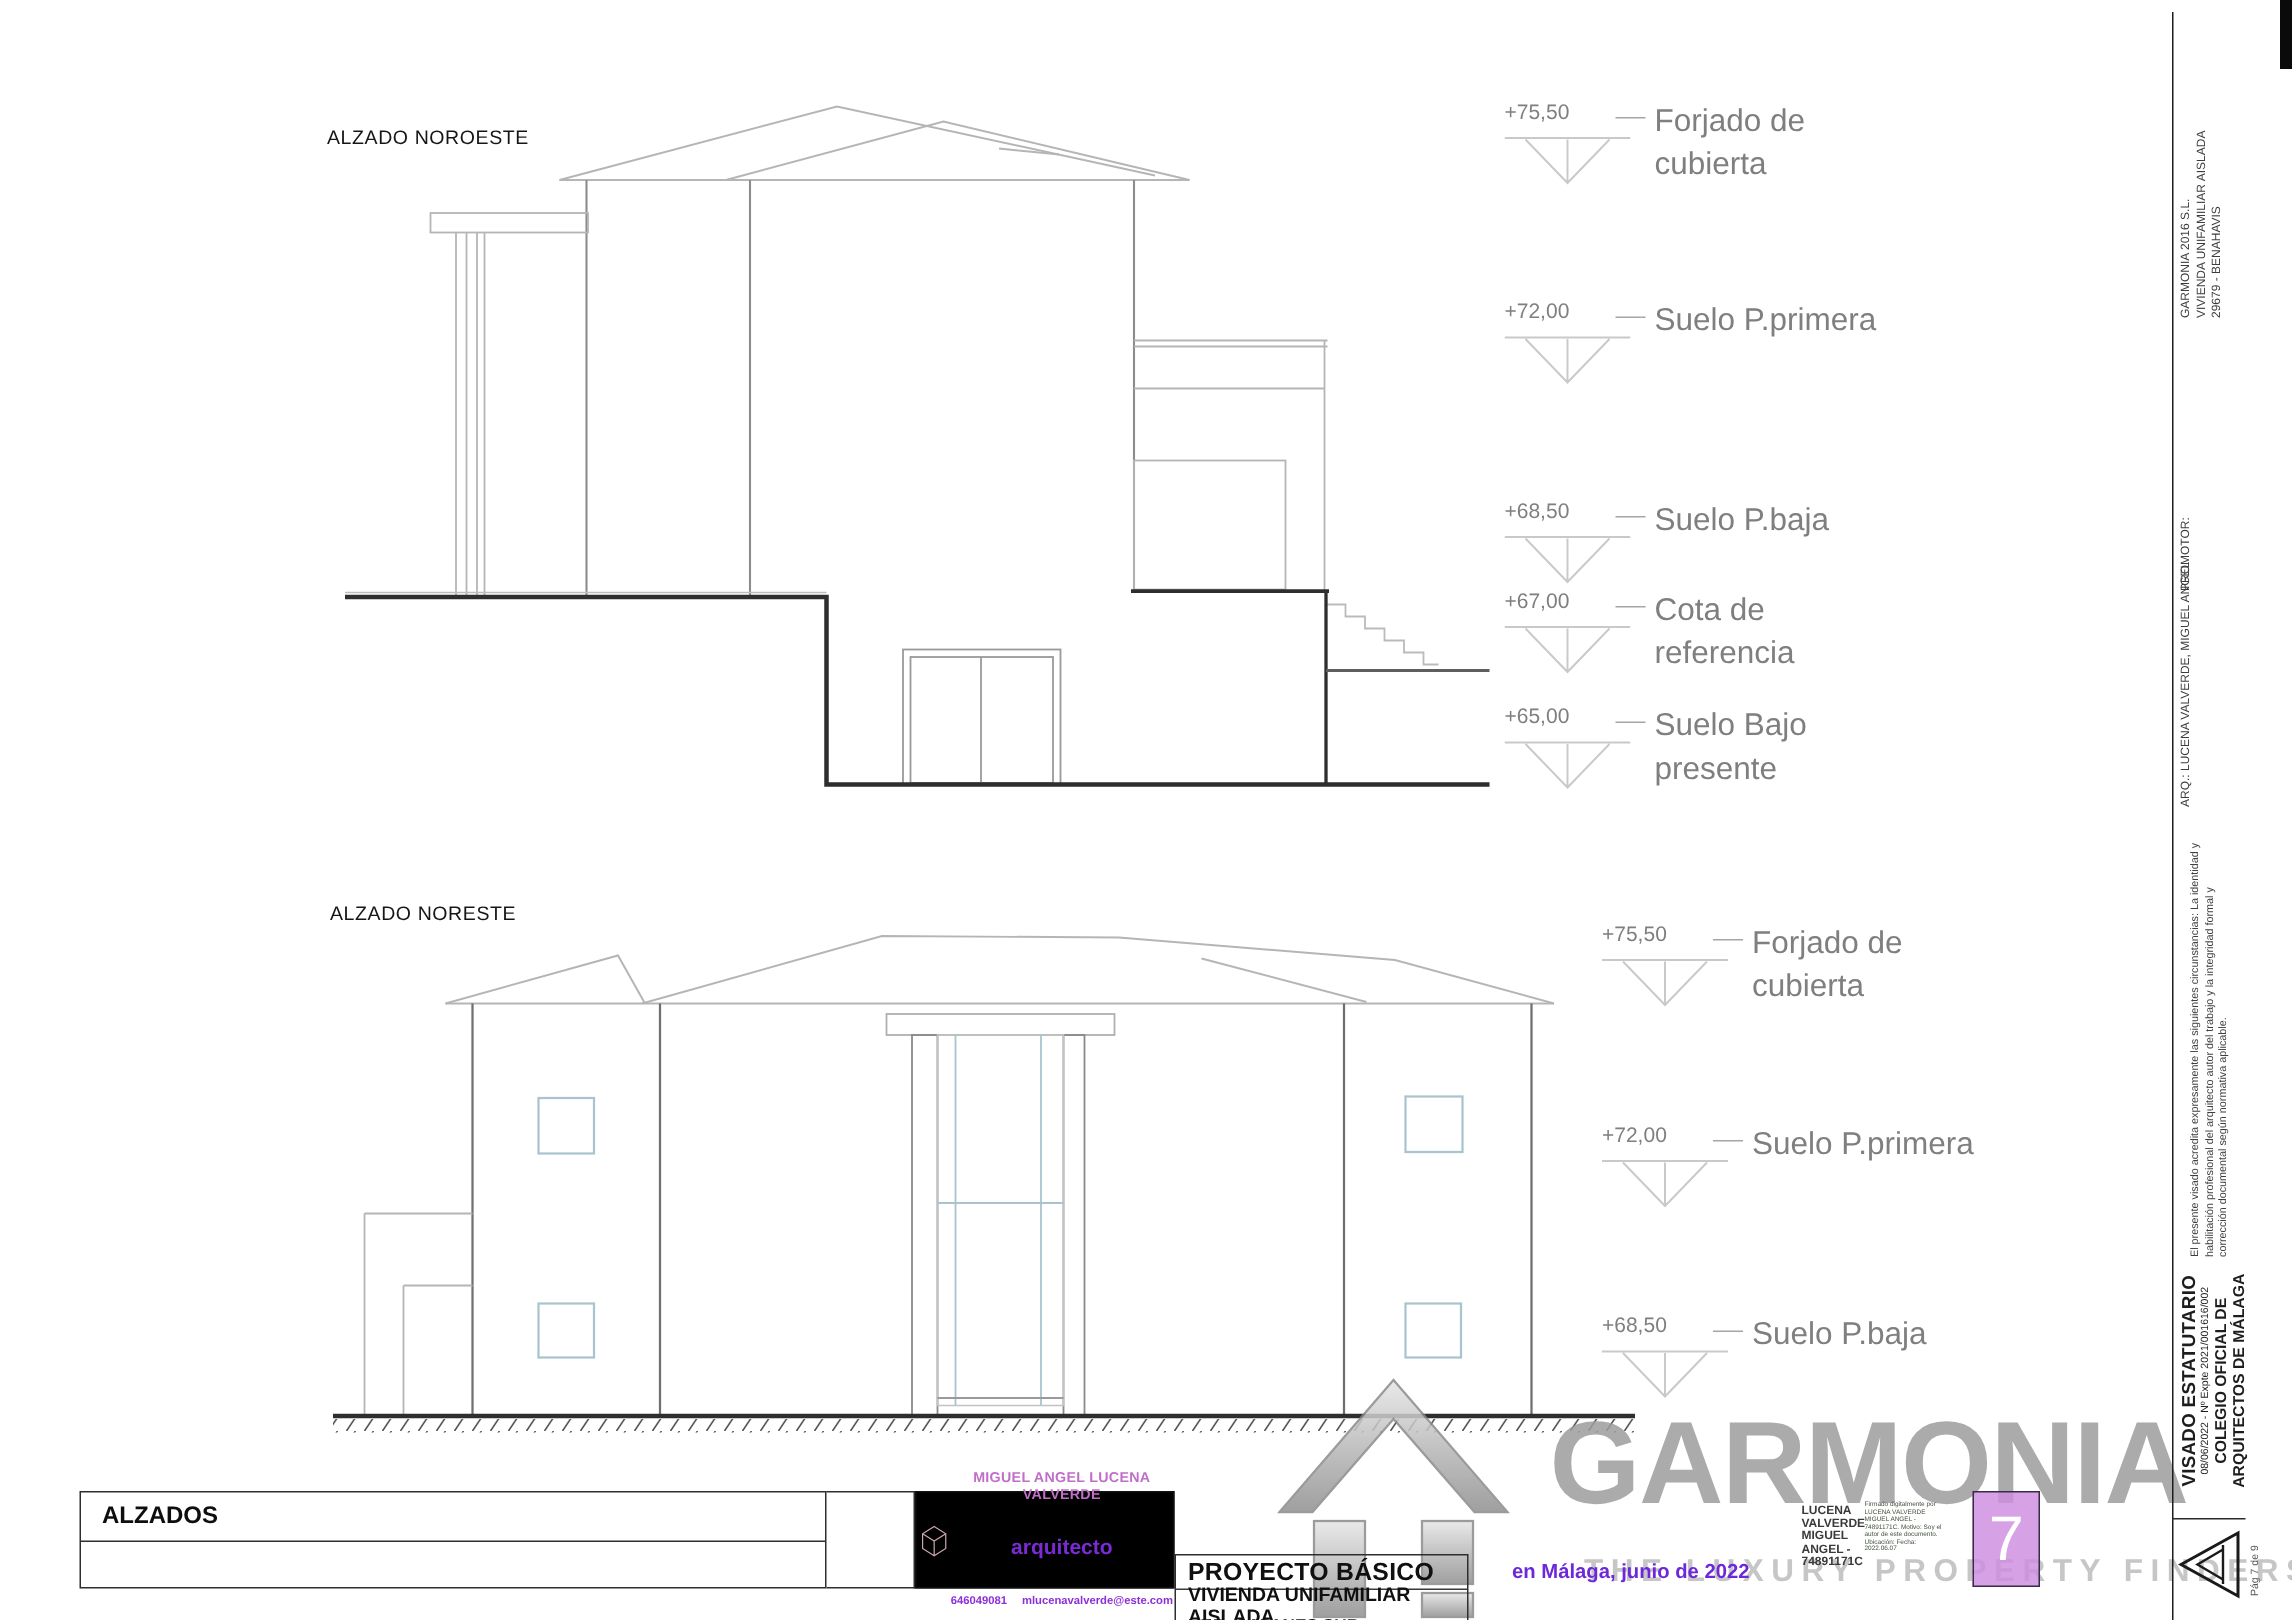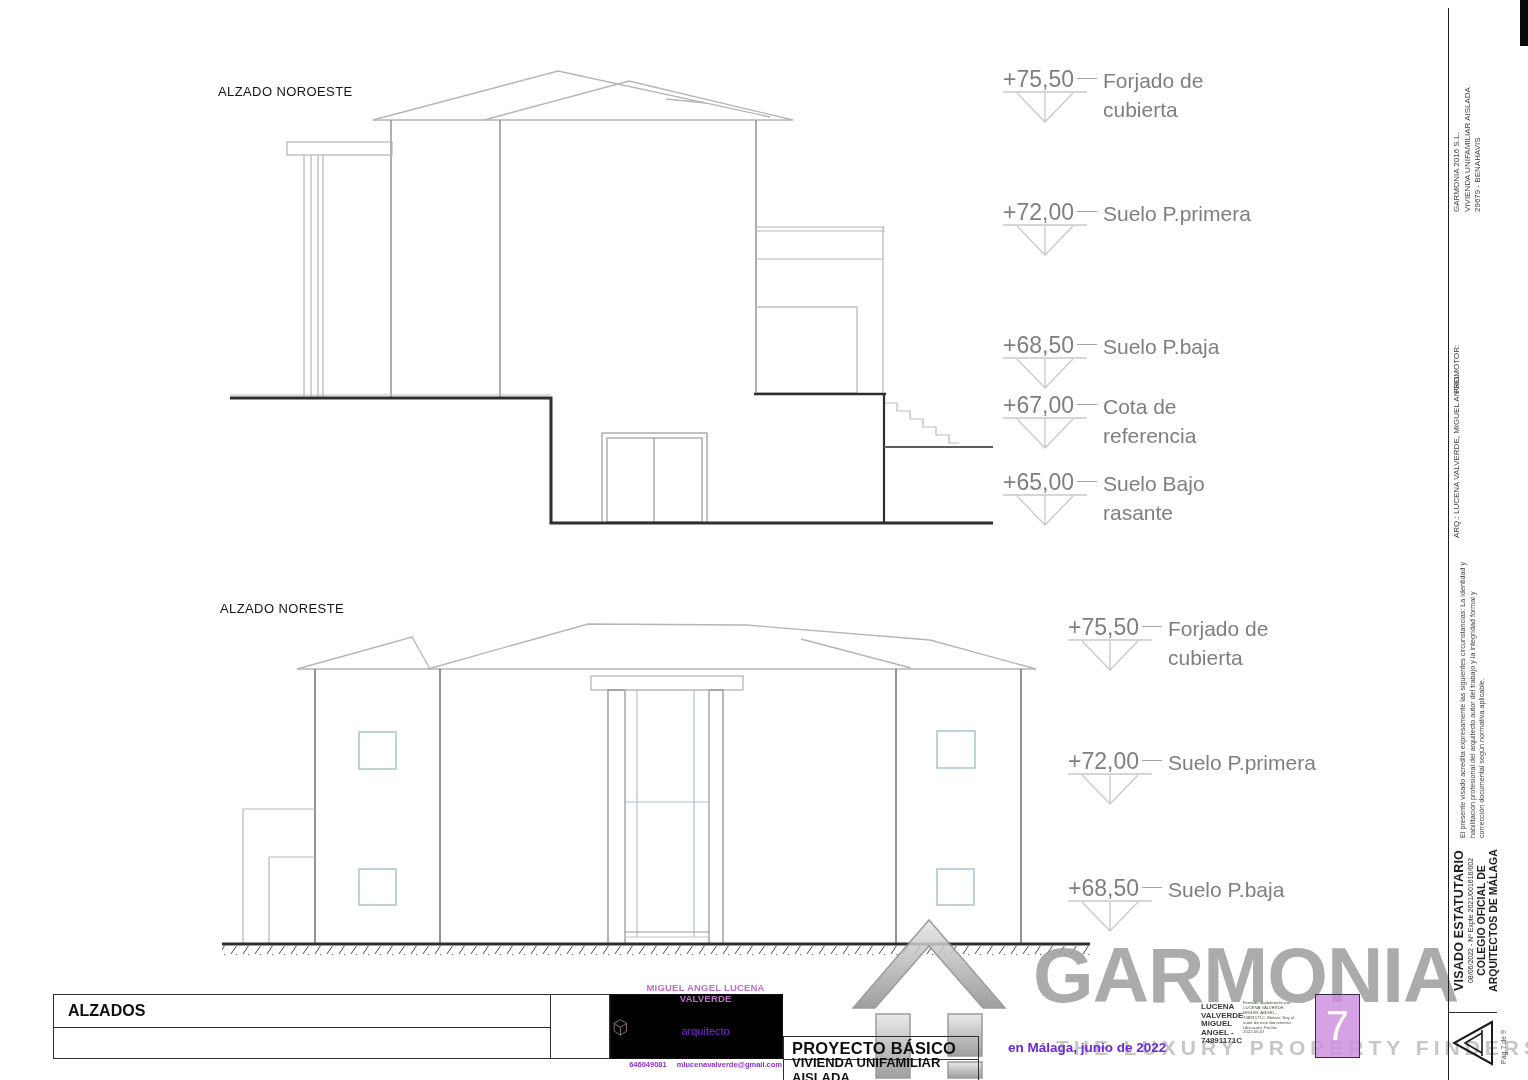--- a/index.html
+++ b/index.html
@@ -3,21 +3,21 @@
 <meta charset="utf-8">
 <style>
   html,body{margin:0;padding:0;background:#dcdcdc}
   .page{position:relative;width:1528px;height:1080px;background:#ffffff;overflow:hidden;
         font-family:"Liberation Sans",sans-serif;color:#222}
   
   .drawing-svg{position:absolute;left:0;top:0;z-index:1}
   .alz-label{position:absolute;z-index:2;font-size:13px;color:#161616;letter-spacing:.4px}
   
   .marker{position:absolute;z-index:2;color:#7f7f7f;white-space:nowrap}
-  .mval{font-size:23px}
+  .mval{font-size:14px}
   .mdash{position:absolute;left:74px;top:12px;width:20px;border-top:1.5px solid #a5a5a5}
   .mlabel{position:absolute;left:100px;top:0;font-size:21px;line-height:29px}
   .mtri{position:absolute;left:0;top:25px}
   
   .wm-house{position:absolute;left:848px;top:910px;z-index:3;opacity:.85}
   .wm-brand{position:absolute;left:1033px;top:936px;z-index:3;font-size:78px;font-weight:bold;
             letter-spacing:-1px;color:#9d9d9d;opacity:.85;white-space:nowrap;line-height:1}
   .wm-tagline{position:absolute;left:1056px;top:1036px;z-index:3;font-size:21px;font-weight:bold;
             letter-spacing:5px;color:#c3c3c3;opacity:.95;white-space:nowrap}
   
@@ -28,21 +28,21 @@
   .tb-row2{position:relative;height:31px}
   .tb-scale-label{position:absolute;left:14px;top:5px;font-size:15px;font-weight:bold;color:#0e0e0e}
   .tb-scalebar{position:absolute;left:88px;top:3px}
   .tb-tick{position:absolute;top:18px;font-size:11px;font-weight:bold;color:#0e0e0e}
   .tb-gap{left:551px;top:994px;width:59px;height:65px;border-top:1.4px solid #2e2e2e;
           border-bottom:1.4px solid #2e2e2e;border-right:1.2px solid #2e2e2e}
   .tb-stamp{left:610px;top:994px;width:173px;height:65px;border:1.7px solid #101010;background:#000000;
             display:flex;align-items:center}
   .stamp-txt{flex:1;text-align:center;line-height:1.15}
   .stamp-name{font-size:9.5px;font-weight:bold;color:#c06ec8;letter-spacing:.2px}
-  .stamp-role{font-size:11px;font-weight:normal;color:#7b2bd6;margin-top:20px}
+  .stamp-role{font-size:14px;font-weight:bold;color:#7b2bd6;margin-top:20px}
   .stamp-contact{font-size:7.5px;font-weight:bold;color:#8d2fd6;margin-top:24px;display:flex;
                  justify-content:flex-end;gap:10px}
   .tb-project{left:783px;top:1036px;width:196px;height:65px;border:1.3px solid #2e2e2e}
   .pr-row{box-sizing:border-box;padding-left:8px;display:flex;align-items:center;color:#101010}
   .pr-r1{height:23px;border-bottom:1px solid #3a3a3a;font-size:16.5px;font-weight:600;letter-spacing:.2px}
   .pr-r2{height:21px;border-bottom:1px solid #3a3a3a;font-size:13px;font-weight:bold}
   .pr-r3{height:18px;font-size:11.5px;font-weight:bold}
   .tb-date{position:absolute;left:1008px;top:1040px;z-index:10;font-size:13.5px;font-weight:bold;color:#6d28d9;white-space:nowrap}
   .sig-name{position:absolute;left:1201px;top:1003px;width:42px;z-index:10;font-size:8px;font-weight:bold;
             color:#3a3a3a;line-height:8.5px}
@@ -203,21 +203,21 @@
       </span>
   </div>
   <div class="marker" style="left:1003px;top:469px">
     <span class="mval">+65,00</span>
     <span class="mdash"></span>
     <svg class="mtri" width="84" height="34" viewBox="0 0 84 34">
         <path d="M0,1 H84 M14,2 L42,31 L70,2 M42,2 V31" fill="none" stroke="#c9c9c9" stroke-width="1.3"></path>
       </svg>
     <span class="mlabel">
         <div>Suelo Bajo</div>
-        <div>rasante</div>
+        <div>presente</div>
       </span>
   </div>
 
   <div class="marker" style="left:1068px;top:614px">
     <span class="mval">+75,50</span>
     <span class="mdash"></span>
     <svg class="mtri" width="84" height="34" viewBox="0 0 84 34">
         <path d="M0,1 H84 M14,2 L42,31 L70,2 M42,2 V31" fill="none" stroke="#c9c9c9" stroke-width="1.3"></path>
       </svg>
     <span class="mlabel">
@@ -270,21 +270,21 @@
 
   <div class="tb tb-stamp">
     <svg width="56" height="60" viewBox="0 0 56 60">
       <path d="M29,7 L48,19 V43 L29,55 L10,43 V19 Z M10,19 L29,31 L48,19 M29,31 V55" fill="none" stroke="#c9a7ab" stroke-width="2"></path>
     </svg>
     <div class="stamp-txt">
       <div class="stamp-name">MIGUEL ANGEL LUCENA VALVERDE</div>
       <div class="stamp-role">arquitecto</div>
       <div class="stamp-contact">
         <span>646049081</span>
-        <span>mlucenavalverde@gmail.com</span>
+        <span>mlucenavalverde@este.com</span>
       </div>
     </div>
   </div>
 
   <div class="tb tb-project">
     <div class="pr-row pr-r1">PROYECTO BÁSICO</div>
     <div class="pr-row pr-r2">VIVIENDA UNIFAMILIAR AISLADA</div>
     <div class="pr-row pr-r3">URB. CAPANES SUR, (BENAHAVÍS, MÁLAGA)</div>
   </div>
 

